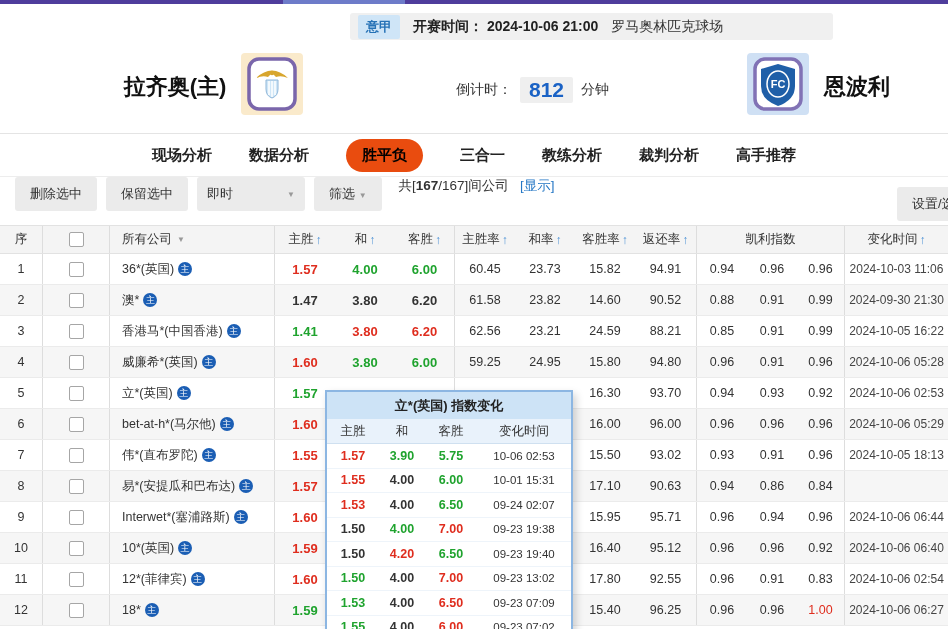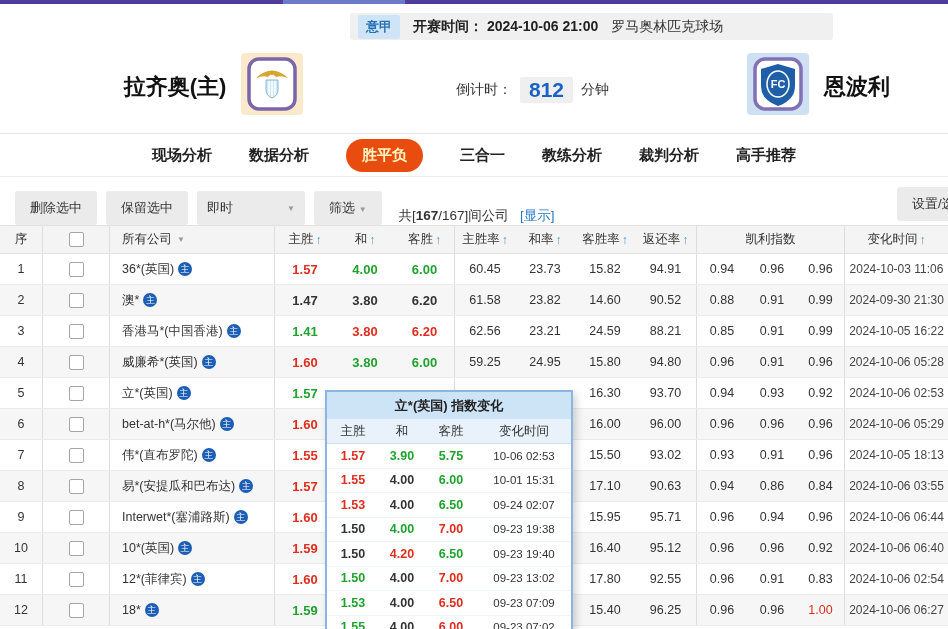--- a/index.html
+++ b/index.html
@@ -23,23 +23,23 @@
             display:flex;align-items:center;justify-content:center;}
   .logo-home{left:241px;background:#faeacb;}
   .logo-away{left:747px;background:#cfe0f4;}
   .countdown{position:absolute;left:456px;top:33px;display:flex;align-items:center;gap:8px;}
   .cd-label,.cd-unit{font-size:14px;color:#333;}
   .cd-value{background:#efefef;color:#1a62c5;font-weight:700;font-size:21px;padding:1px 9px;border-radius:2px;}
   
   .tabs{position:absolute;top:134px;left:0;width:948px;height:42px;display:flex;align-items:center;
         justify-content:center;gap:37px;border-bottom:1px solid #ededed;font-size:15px;font-weight:700;color:#222;}
   .tab{cursor:pointer;white-space:nowrap;}
-  .tab.active{background:#e94c0f;color:#fef9c3;border-radius:17px;padding:7px 16px;}
-  
-  .toolbar{position:absolute;top:177px;left:0;width:948px;height:48px;display:flex;align-items:flex-end;
+  .tab.active{background:#e94c0f;color:#000000;border-radius:17px;padding:7px 16px;}
+  
+  .toolbar{position:absolute;top:177px;left:0;width:948px;height:48px;display:flex;align-items:flex-start;
            gap:9px;padding-left:15px;box-sizing:border-box;}
   .btn{background:#ebebeb;border:0;border-radius:3px;padding:8px 15px;font-size:13px;color:#333;
        font-family:inherit;white-space:nowrap;cursor:pointer;}
   .select{width:88px;display:flex;justify-content:space-between;align-items:center;padding:8px 10px;}
   .caret{font-size:8px;color:#999;}
   .count{font-size:13.5px;color:#333;margin-left:8px;white-space:nowrap;}
   .count b{font-weight:700;}
   .show-link{color:#2678c5;font-size:13.5px;margin-left:2px;text-decoration:none;cursor:pointer;white-space:nowrap;}
   .settings{position:absolute;left:897px;top:10px;}
   
@@ -346,21 +346,20 @@
     <div class="td odds red">1.57</div>
     <div class="td odds"></div>
     <div class="td odds bR"></div>
     <div class="td"></div>
     <div class="td"></div>
     <div class="td">17.10</div>
     <div class="td bR">90.63</div>
     <div class="td">0.94</div>
     <div class="td">0.86</div>
     <div class="td bR">0.84</div>
-    <div class="td time">2024-10-06 03:55</div>
   </div>
       <div class="tr grid-cols">
     <div class="td bR">9</div>
     <div class="td bR">
           <span class="cb"></span>
         </div>
     <div class="td company bR">
       <span class="cname">Interwet*(塞浦路斯)</span>
       <span class="cicon">主</span>
     </div>

